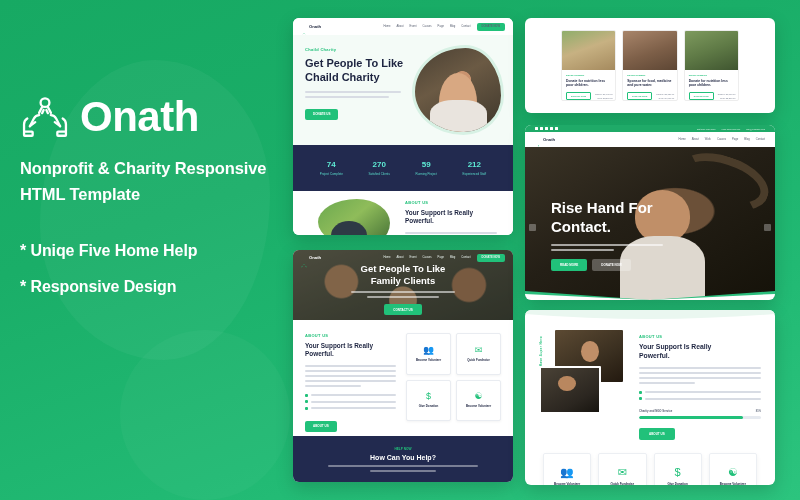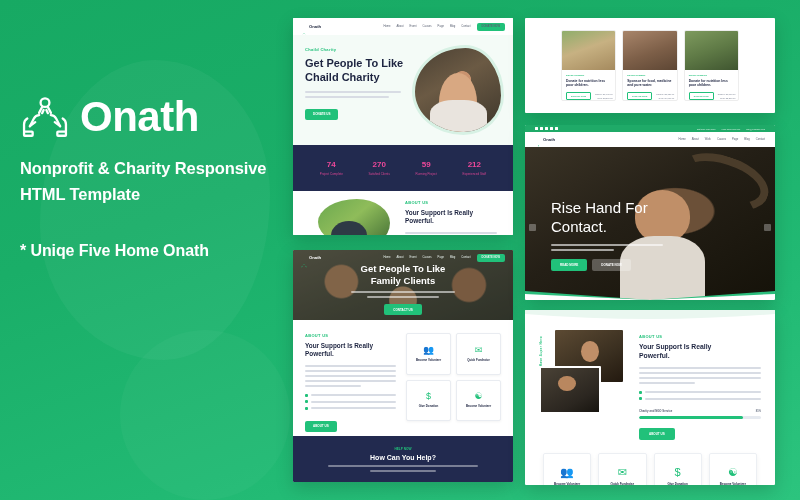--- a/index.html
+++ b/index.html
@@ -36,21 +36,21 @@
     letter-spacing:-0.1px;
   }
   .bullets{ margin-top:34px; }
   .bullet{
     font-size:16px; font-weight:bold; line-height:1.2; margin-bottom:17px;
     letter-spacing:-0.1px;
   }
 
   
   .card{
-    position:absolute; background:#fff; border-radius:1px;
+    position:absolute; background:#fff; border-radius:6px;
     box-shadow:0 6px 18px rgba(0,0,0,0.17);
     overflow:hidden;
   }
 
   
   .cardA{ left:293px; top:18px; width:220px; height:217px; }
   .miniNav{
     height:17px; background:#fff; display:flex; align-items:center;
     padding:0 8px; gap:4px;
   }
@@ -90,21 +90,21 @@
     background:#d8a882; border-radius:50% 50% 40% 40%;
   }
   .blob:before{
     content:""; position:absolute; left:18%; top:62%; width:66%; height:40%;
     background:#e9e4de; border-radius:40% 40% 0 0; z-index:2;
   }
   .statsA{
     height:46px; background:#222a4f; display:flex; align-items:center;
     justify-content:space-around; padding:0 14px;
   }
-  .stat{ text-align:center; color:#ec4899; }
+  .stat{ text-align:center; color:#5eead4; }
   .stat .num{ font-size:8px; font-weight:bold; }
   .stat .lbl{ font-size:3px; margin-top:2.5px; opacity:.9; white-space:nowrap; }
   .supportA{ height:44px; background:#fff; position:relative; padding:9px 0 0 0; }
   .supportA .leafimg{
     position:absolute; left:25px; top:8px; width:72px; height:48px;
     border-radius:54% 46% 40% 60% / 48% 50% 50% 52%;
     background:linear-gradient(140deg,#6aa84f 0%,#8fbc5a 45%,#3f6b33 100%);
     overflow:hidden;
   }
   .supportA .leafimg:after{
@@ -220,21 +220,21 @@
     position:absolute; left:38%; top:58%; width:34%; height:42%;
     background:#ded8cf; border-radius:40% 40% 0 0;
   }
   .heroD .branch{
     position:absolute; right:2%; top:6%; width:38%; height:34%;
     border:8px solid #4a3c2a; border-radius:50%;
     border-left-color:transparent; border-bottom-color:transparent;
     transform:rotate(18deg);
   }
   .heroD .txt{ position:absolute; left:26px; top:52px; z-index:4; }
-  .h1D{ font-size:15px; font-weight:normal; color:#fff; line-height:1.25; }
+  .h1D{ font-size:15px; font-weight:bold; color:#fff; line-height:1.25; }
   .pD{ margin-top:7px; width:112px; }
   .pD .ln{ background:rgba(255,255,255,.6); }
   .btnrowD{ display:flex; gap:5px; margin-top:8px; }
   .btnD1{ background:#21c17a; color:#fff; font-size:3px; font-weight:bold; padding:4px 9px; border-radius:2px; }
   .btnD2{ background:rgba(255,255,255,.28); color:#fff; font-size:3px; font-weight:bold; padding:4px 9px; border-radius:2px; }
   .arrowD{
     position:absolute; width:7px; height:7px; background:rgba(255,255,255,.3);
     top:50%; border-radius:1px;
   }
   .arrowD.l{ left:4px; } .arrowD.r{ right:4px; }
@@ -317,21 +317,22 @@
         </g>
       </svg>
     </span>
     <span class="brand-name">Onath</span>
   </div>
   <div class="tagline">
     <div>Nonprofit &amp; Charity Responsive</div>
     <div>HTML Template</div>
   </div>
   <div class="bullets">
-    <div class="bullet">* Uniqe Five Home Onath</div>
+    <div class="bullet">* Uniqe Five Home Help</div>
+    <div class="bullet">* Responsive Design</div>
   </div>
 </div>
 
 <div class="card cardA">
   <div class="miniNav">
     <span class="mini-logo">
       <span class="glyph">
         <svg viewBox="0 0 52 46" width="6" height="6">
             <g fill="none" stroke="#21c17a" stroke-width="5">
               <path d="M26 6v8M12 22l-6 12M40 22l6 12"></path>

